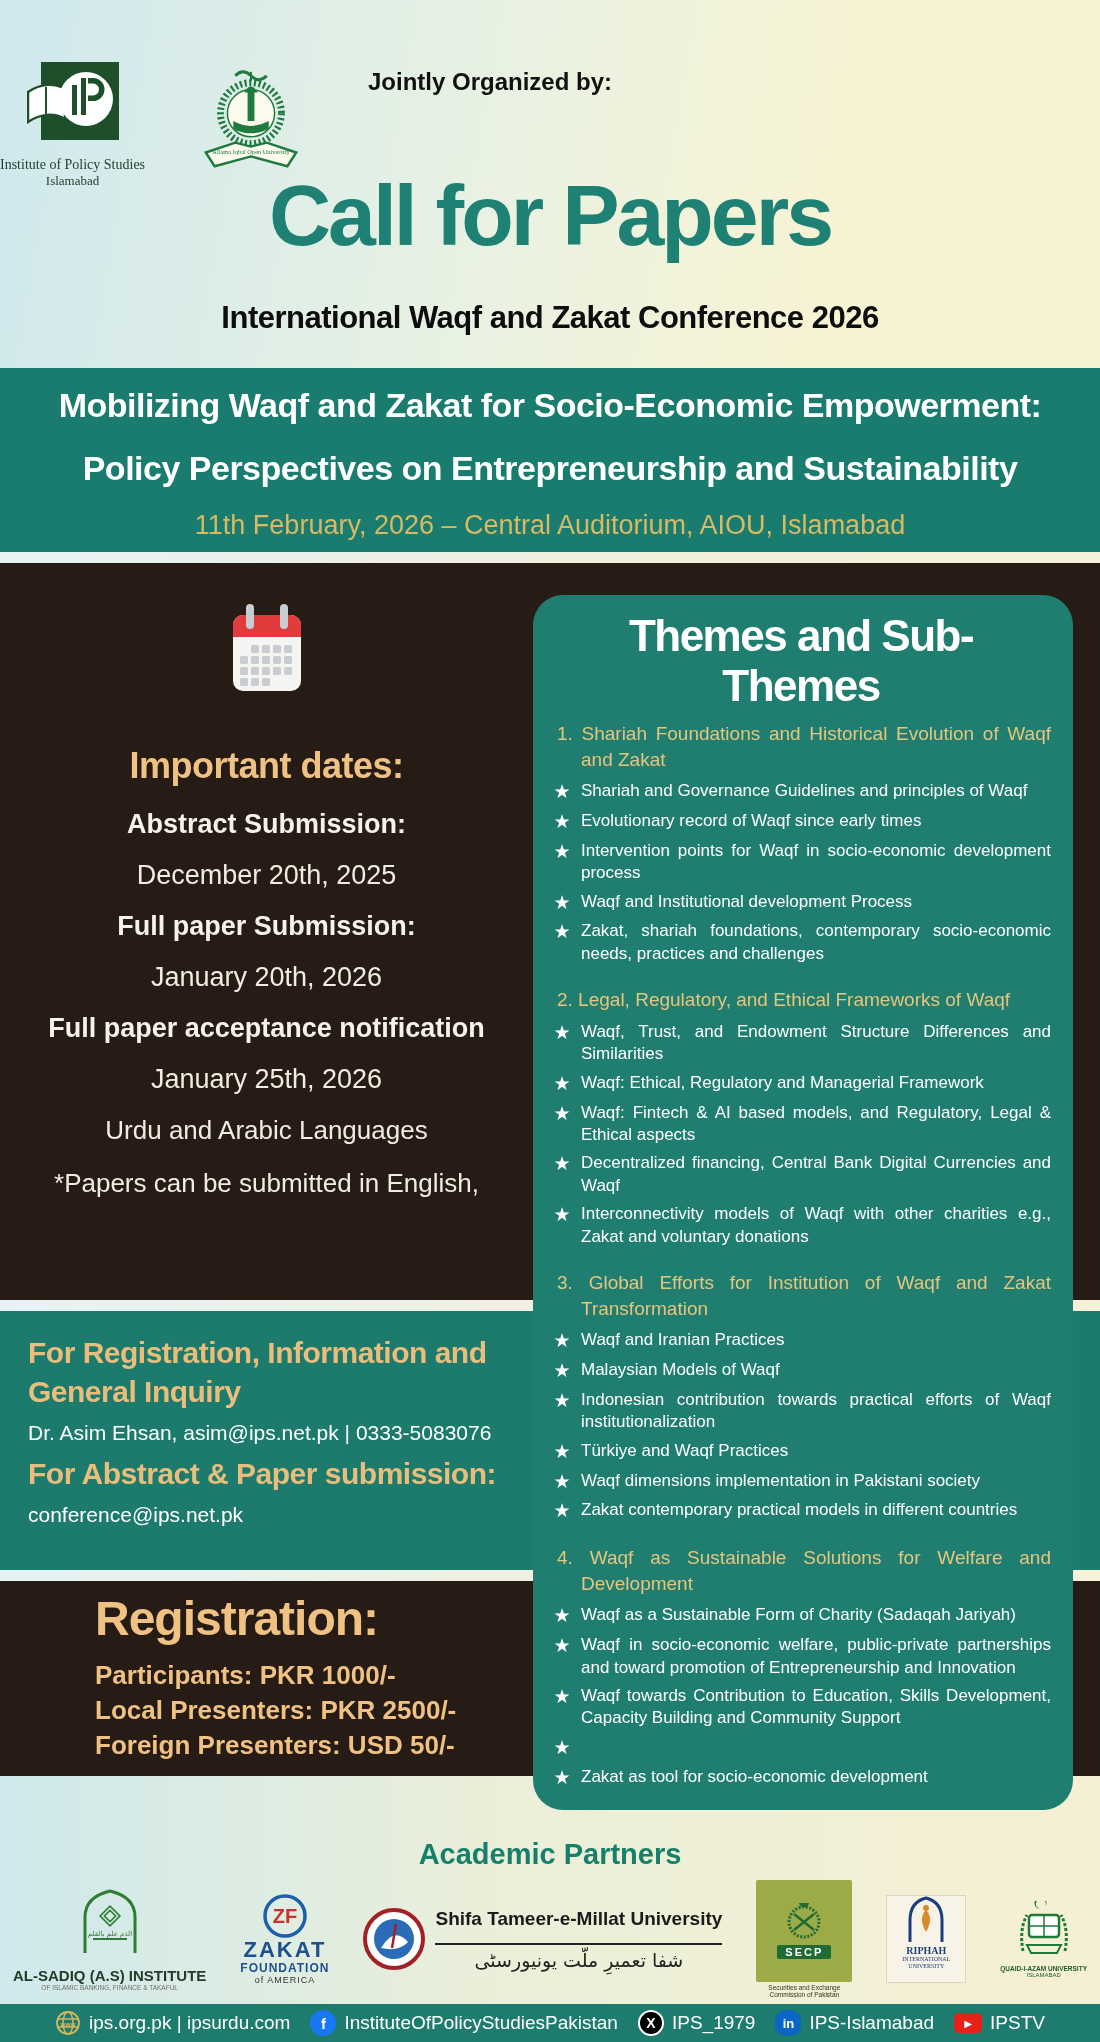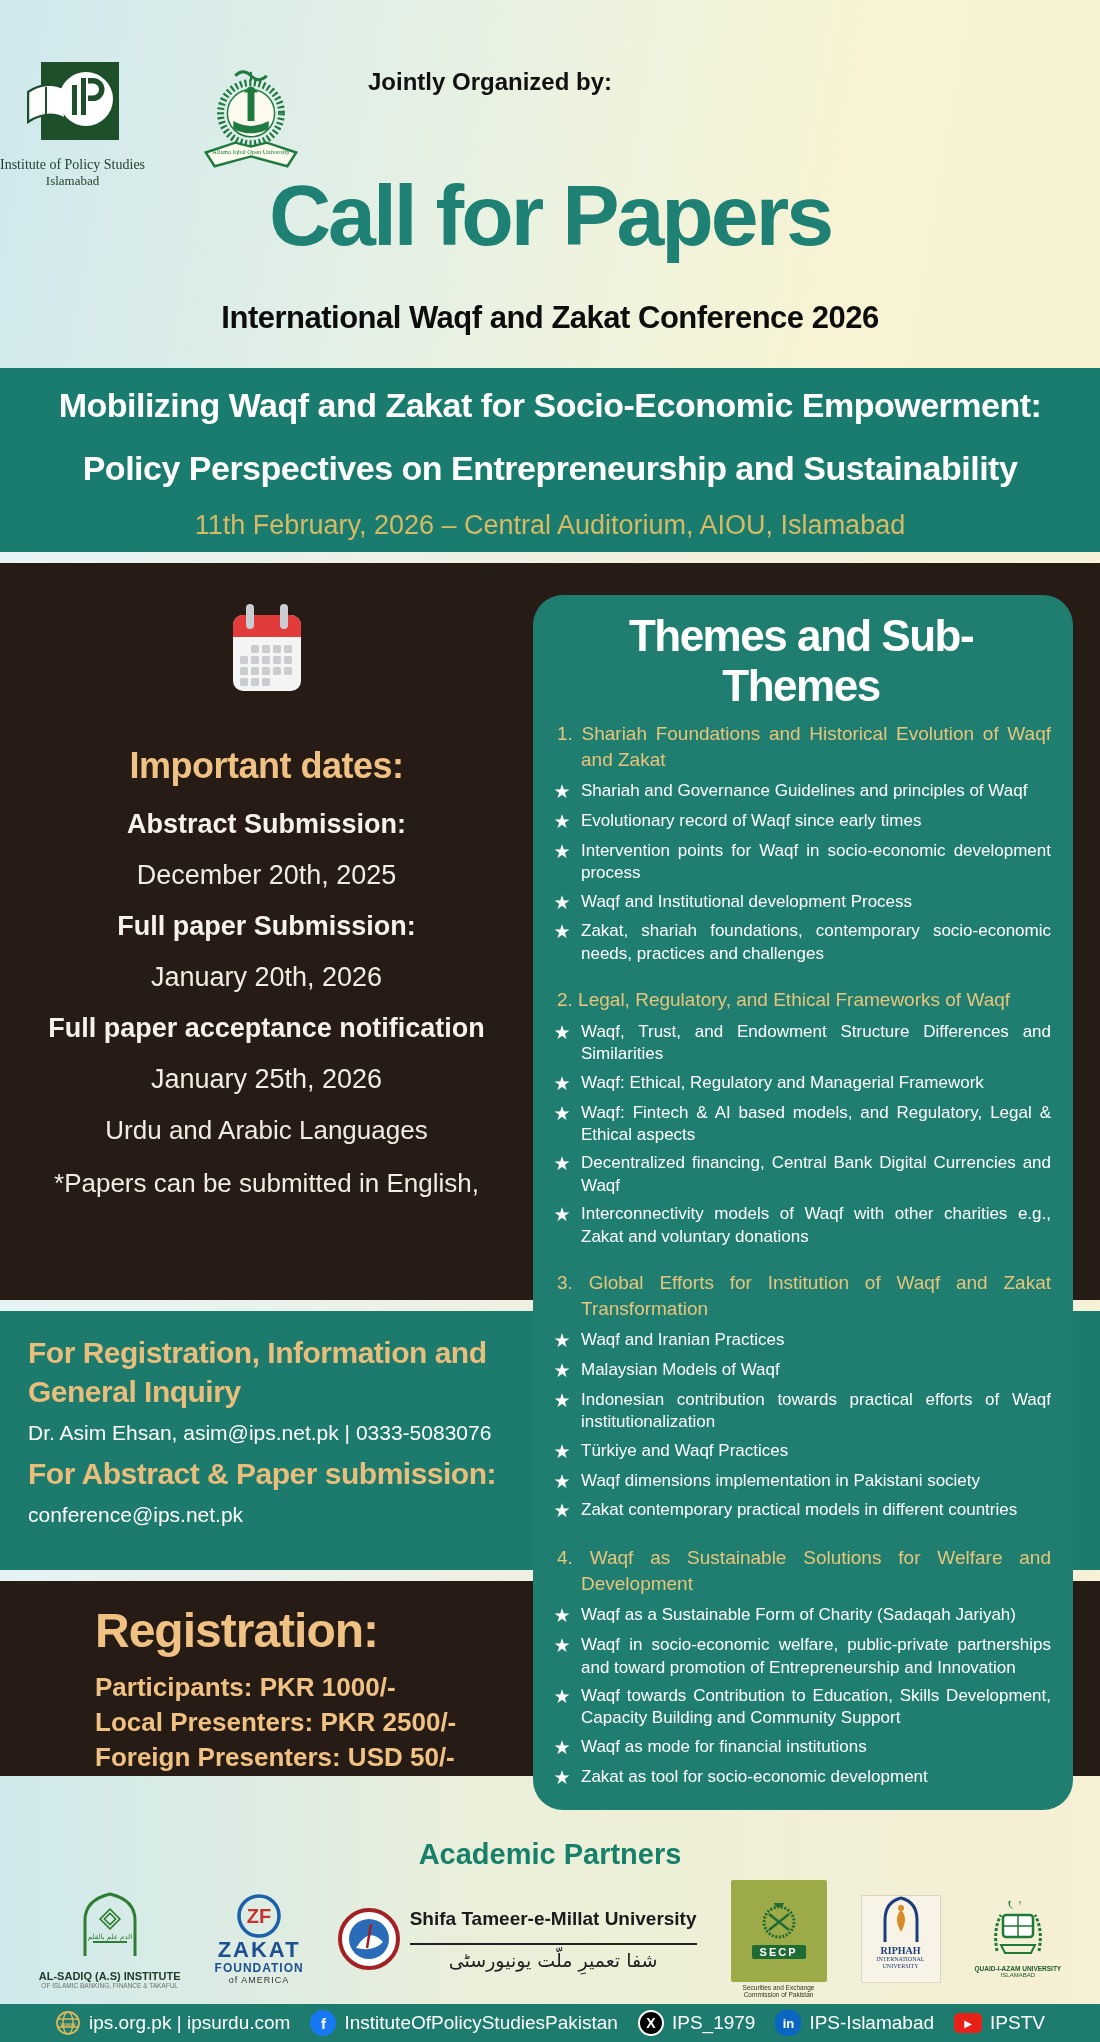--- a/index.html
+++ b/index.html
@@ -45,33 +45,33 @@
 
   
   .sec-inquiry{top:1311px;height:259px;background:#1d7b6d;}
   .inq-inner{position:absolute;left:28px;top:22px;width:480px;}
   .inq-heading{font-size:30px;font-weight:bold;color:#e9bd7b;line-height:1.3;letter-spacing:-0.5px;}
   .inq-contact{font-size:21px;color:#fff;margin-top:10px;margin-bottom:12px;}
   .inq-sub-heading{font-size:30px;font-weight:bold;color:#e9bd7b;letter-spacing:-0.5px;}
   .inq-email{font-size:21px;color:#fff;margin-top:12px;}
 
   
-  .reg-inner{position:absolute;left:95px;top:22px;width:440px;}
+  .reg-inner{position:absolute;left:95px;top:10px;width:440px;}
   .reg-heading{font-size:48px;font-weight:bold;color:#efc183;letter-spacing:-1px;margin-bottom:12px;}
   .reg-fee{font-size:26px;font-weight:bold;color:#efc183;line-height:1.35;}
 
   
   .sec-bottom{top:1776px;height:228px;background:linear-gradient(90deg,#cfe9ec 0%,#ebEFd9 45%,#f6f0d4 100%);
               background:linear-gradient(90deg,#cfe9ec 0%,#ebefd9 45%,#f6f0d4 100%);}
   .partners-heading{position:absolute;top:62px;left:0;width:1100px;text-align:center;
                     font-size:29px;font-weight:bold;color:#16806b;}
   .logo-row{position:absolute;top:104px;left:0;width:1100px;display:flex;align-items:center;
             justify-content:center;gap:34px;}
   .plogo{display:flex;flex-direction:column;align-items:center;text-align:center;}
-  .plogo-cap{font-size:11px;font-weight:bold;color:#243b2a;margin-top:10px;letter-spacing:0;}
+  .plogo-cap{font-size:15px;font-weight:bold;color:#243b2a;margin-top:10px;letter-spacing:0;}
   .plogo-sub{font-size:6.5px;color:#6b6f62;}
   .zk-word{font-size:22px;font-weight:bold;color:#1d4f91;letter-spacing:2px;line-height:1;}
   .zk-found{font-size:12px;font-weight:bold;color:#1d4f91;letter-spacing:1px;line-height:1.2;}
   .zk-amer{font-size:9px;color:#333;letter-spacing:1px;}
   .shifa{display:flex;align-items:center;gap:10px;}
   .shifa-txt{display:flex;flex-direction:column;align-items:center;}
   .shifa-en{font-size:19px;font-weight:bold;color:#1b1b1b;border-bottom:2px solid #222;padding-bottom:13px;}
   .shifa-ur{font-family:"DejaVu Sans",sans-serif;font-size:19px;color:#222;margin-top:4px;}
   .secp-box{width:96px;height:102px;background:#9cab48;display:flex;flex-direction:column;
             align-items:center;justify-content:center;border-radius:2px;}
@@ -412,21 +412,20 @@
     <div class="bullet">
         <span class="star">★</span>
         <span class="bt">Waqf in socio-economic welfare, public-private partnerships and toward promotion of Entrepreneurship and Innovation</span>
       </div>
     <div class="bullet">
         <span class="star">★</span>
         <span class="bt">Waqf towards Contribution to Education, Skills Development, Capacity Building and Community Support</span>
       </div>
     <div class="bullet">
         <span class="star">★</span>
-        <span class="bt">Waqf as mode for financial institutions</span>
       </div>
     <div class="bullet">
         <span class="star">★</span>
         <span class="bt">Zakat as tool for socio-economic development</span>
       </div>
   </div>
 
 </div>
 
 </body></html>

